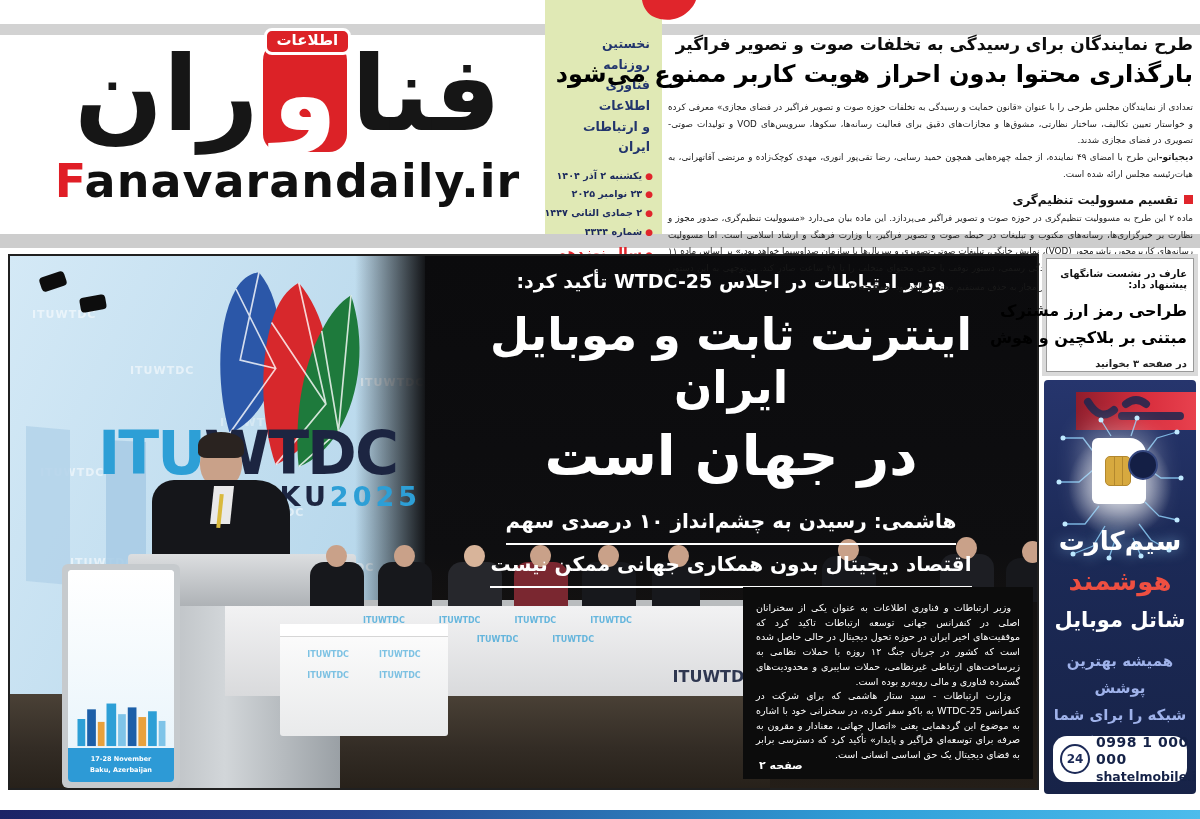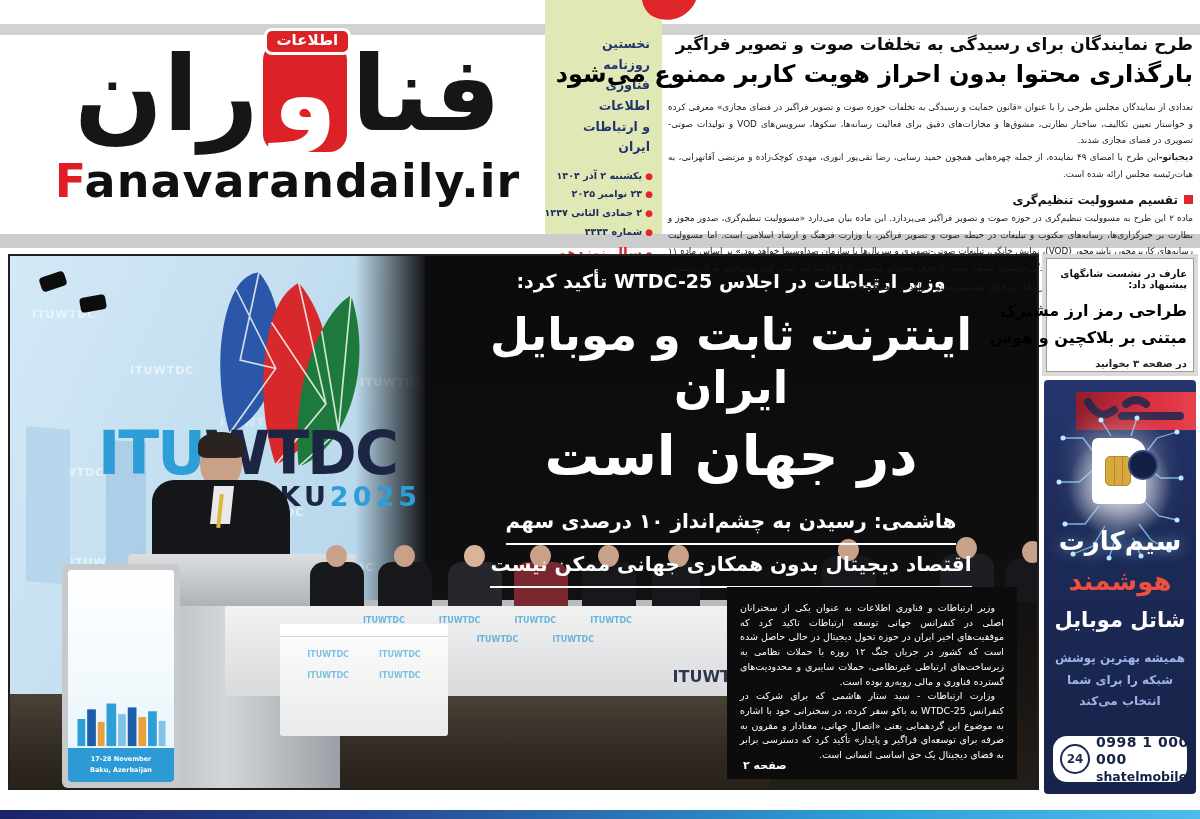--- a/index.html
+++ b/index.html
@@ -89,21 +89,21 @@
   .headline { position:absolute; right:6px; top:14px; width:600px; text-align:center; direction:rtl; z-index:6; }
   .hl-kicker { font-size:19px; font-weight:bold; color:#fff; }
   .hl-1 { font-size:45px; font-weight:bold; color:#fff; margin-top:16px; letter-spacing:-1px; }
   .hl-2 { font-size:50px; font-weight:bold; color:#e8252b; margin-top:10px; }
   .hl-3 { font-size:55px; font-weight:bold; color:#fff; margin-top:10px; }
   .hl-sub { margin-top:18px; font-size:20px; font-weight:bold; color:#fff; line-height:1.55; }
   .hl-sub span { display:inline-block; border-bottom:2px solid #fff; padding-bottom:6px; }
   .hl-sub + .hl-sub { margin-top:4px; }
 
   
-  .story-box { position:absolute; right:20px; bottom:9px; width:290px; height:192px; background:#0c0c0c; color:#fff; direction:rtl; padding:14px 13px 12px; z-index:7;margin-left:34px; }
+  .story-box { position:absolute; right:4px; bottom:9px; width:290px; height:192px; background:#0c0c0c; color:#fff; direction:rtl; padding:14px 13px 12px; z-index:7;margin-left:34px; }
   .story-p { font-size:9.5px; line-height:1.55; text-align:justify; text-indent:9px; }
   .story-pref { position:absolute; left:16px; bottom:7px; font-size:11px; font-weight:bold; color:#fff; }
 
   
   .side-wrap { position:absolute; left:1042px; top:254px; width:156px; height:122px; background:#dadada; padding:4px; z-index:2; }
   .side-box { width:100%; height:100%; background:#fff; border:1px solid #9a9a9a; text-align:center; direction:rtl; padding:9px 6px; }
   .sb-kicker { font-size:10px; font-weight:bold; color:#111; text-align:right; }
   .sb-title { font-size:16px; font-weight:bold; color:#000; margin-top:7px; line-height:1.7; white-space:nowrap; }
   .sb-foot { margin-top:7px; font-size:10px; font-weight:bold; color:#222; text-align:right; }
 
@@ -112,21 +112,21 @@
   .ad-banner { position:absolute; top:12px; right:0; width:120px; height:38px; background:linear-gradient(90deg,#8f1d2c,#d92f3e 60%,#e8414e); }
   .ad-circuit { position:absolute; top:18px; left:5px; }
   .ad-sim { position:absolute; top:58px; left:48px; width:54px; height:66px; background:#fff; border-radius:6px 16px 6px 6px; z-index:3; box-shadow:0 0 26px 10px rgba(255,255,255,.35); }
   .ad-chip { position:absolute; left:13px; top:18px; width:26px; height:30px; background:#d7a93f; border-radius:5px; border:1px solid #b3882e; }
   .ad-chip::before { content:""; position:absolute; left:8px; top:0; width:1px; height:100%; background:#b3882e; box-shadow:8px 0 0 #b3882e; }
   .ad-sim-badge { position:absolute; right:-12px; top:12px; width:30px; height:30px; border-radius:50%; background:#141f45; border:2px solid #35477f; }
   .ad-txt { position:absolute; width:100%; text-align:center; direction:rtl; z-index:4; }
   .ad-simkart { top:146px; font-size:26px; font-weight:bold; color:#fff; letter-spacing:1px; text-shadow:0 0 14px rgba(160,220,255,.6); }
   .ad-hooshmand { top:186px; font-size:26px; font-weight:bold; color:#ee4f41; letter-spacing:3px; }
   .ad-brand { top:228px; font-size:21px; font-weight:bold; color:#fff; }
-  .ad-slogan { top:268px; font-size:12px; font-weight:bold; color:#9fb2ea; line-height:1.8; }
+  .ad-slogan { top:268px; font-size:15px; font-weight:bold; color:#9fb2ea; line-height:1.8; }
   .ad-pill { position:absolute; left:9px; bottom:12px; width:134px; height:46px; background:#fff; border-radius:14px; display:flex; align-items:center; direction:ltr; padding:0 7px; gap:6px; z-index:4; }
   .pill-icon { flex:0 0 auto; width:30px; height:30px; border-radius:50%; border:2.5px solid #1c2a57; color:#1c2a57; font-weight:bold; font-size:12px; display:flex; align-items:center; justify-content:center; }
   .pill-lines { line-height:1.25; }
   .pill-num { font-size:14px; font-weight:bold; color:#152247; letter-spacing:.5px; }
   .pill-site { font-size:12.5px; font-weight:bold; color:#152247; }
 
   .bottom-bar { position:absolute; left:0; bottom:0; width:100%; height:9px; background:linear-gradient(90deg,#1c2366 0%,#27458f 30%,#2f9fd8 72%,#4cbcec 100%); }
 </style>
 </head>
 <body>

